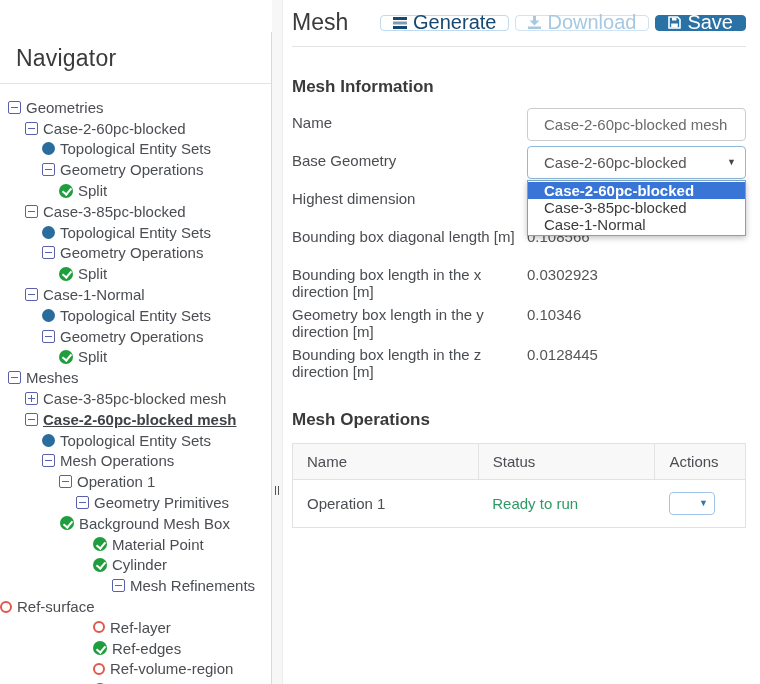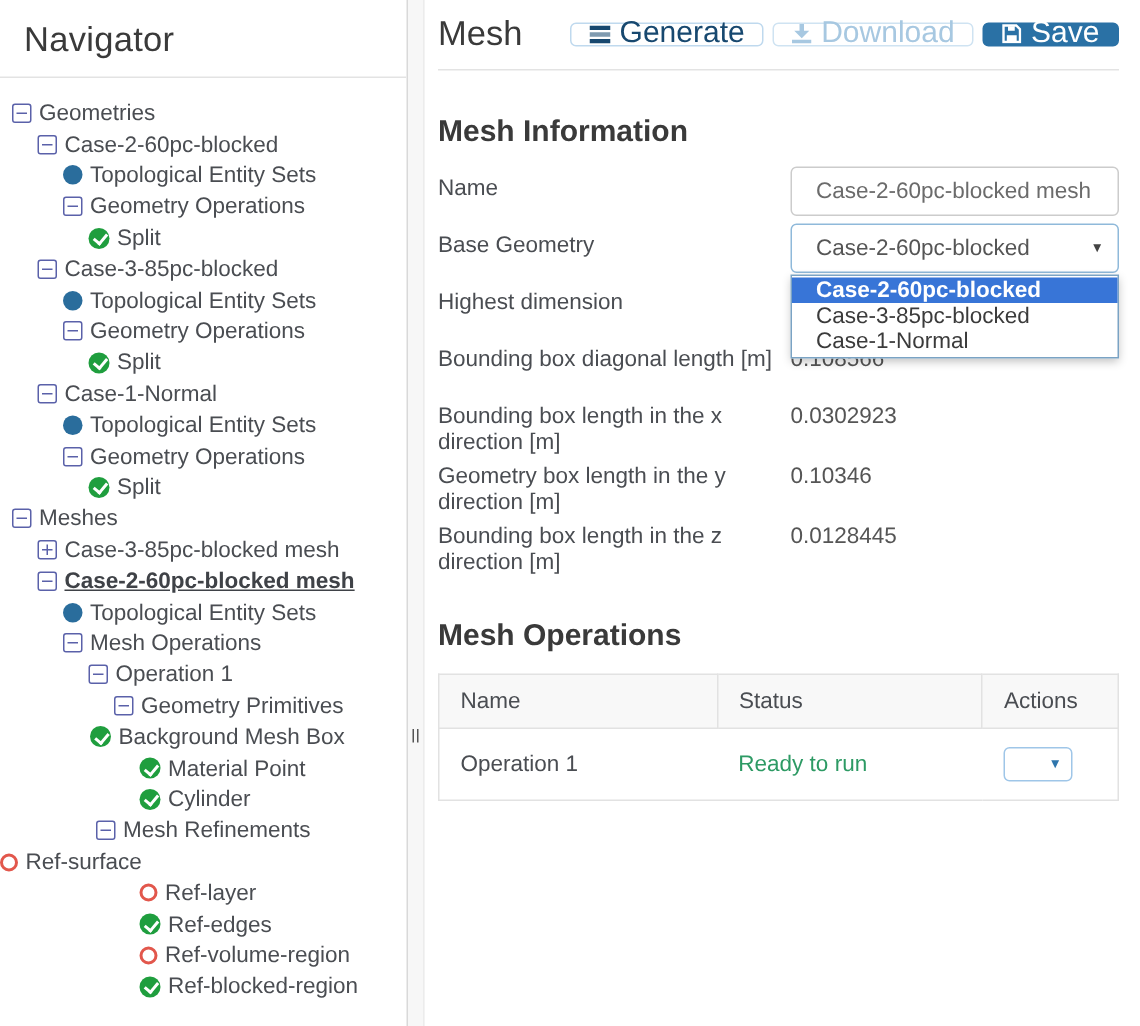--- a/index.html
+++ b/index.html
@@ -1,21 +1,21 @@
 <!DOCTYPE html>
 <html style="--save-bg: #2a71a5; --save-text: #ffffff; --button-border: #bfd9ee; --generate-text: #17486f; --download-text: #a7c8e1; --select-border: #8fb9da; --input-border: #cccccc; --dropdown-border: #7aa3c4; --option-highlight-bg: #3875d7; --option-highlight-text: #ffffff; --status-ready-green: #2d9a64; --tree-expander: #5a61a9; --icon-entity-blue: #2a6d9c; --icon-ok-green: #1f9e3e; --icon-pending-red: #e2574c; --text-dark: #3a3a3a; --text-label: #4a4d52; --text-value: #555555; --divider: #e3e3e3; --table-border: #e2e2e2; --table-header-bg: #f8f8f8; --gutter-bg: #f7f7f7;"><head>
 <meta charset="utf-8">
 <style>
   * { box-sizing: border-box; margin: 0; padding: 0; }
   html,body { width:760px; height:684px; overflow:hidden; background:#fff;
     font-family:"Liberation Sans","DejaVu Sans",sans-serif; }
   .app { display:flex; width:760px; height:684px; }
 
   
-  .sidebar { width:272px; flex:0 0 272px; border-right:1px solid #d9d9d9; background:#fff; overflow:hidden; }
+  .sidebar { width:272px; flex:0 0 272px; border-right:1px solid #d9d9d9; background:#fff; overflow:hidden;margin-top:32px; }
   .sidebar-header { padding:13px 16px 11px; border-bottom:1px solid var(--divider); }
   .sidebar-title { font-size:23px; color:var(--text-dark); letter-spacing:.2px; }
   .tree { padding:13px 4px 6px 0; }
   .tree-row { display:flex; align-items:center; height:20.8px; font-size:15px; color:var(--text-label); cursor:pointer; white-space:nowrap; }
   .tree-label { margin-left:5px; }
   .tree-row.selected .tree-label { font-weight:bold; text-decoration:underline; color:#3f4247; }
   .ti { display:inline-flex; align-items:center; justify-content:center; flex:0 0 auto; }
   .ti-minus,.ti-plus { width:13px; height:13px; border:1px solid var(--tree-expander); border-radius:2px; position:relative; background:#fff; }
   .ti-minus::before,.ti-plus::before { content:""; position:absolute; left:2px; right:2px; top:5px; height:1px; background:var(--tree-expander); }
   .ti-plus::after { content:""; position:absolute; top:2px; bottom:2px; left:5px; width:1px; background:var(--tree-expander); }
@@ -35,21 +35,21 @@
   .main-title { font-size:23px; color:var(--text-dark); }
   .toolbar { display:flex; gap:6px; }
   .btn { display:inline-flex; align-items:center; gap:6px; height:16px; padding:0 12px; font-size:20px;
     border-radius:4px; border:1px solid var(--button-border); background:#fff; cursor:pointer;
     font-family:inherit; }
   .btn-generate { color:var(--generate-text); }
   .btn-download { color:var(--download-text); border-color:#cfe3f2; cursor:default; }
   .btn-save { background:var(--save-bg); border-color:var(--save-bg); color:var(--save-text); }
   .btn svg { display:block; }
 
-  .section-heading { font-size:20px; font-weight:bold; color:#3a3a3a; }
+  .section-heading { font-size:17px; font-weight:bold; color:#3a3a3a; }
   .info-heading { margin:30px 0 11px; }
   .ops-heading { margin:30px 0 13px; }
 
   .info-row { display:flex; align-items:flex-start; min-height:38px; }
   .info-row.compact { min-height:33px; }
   .info-label { flex:0 0 235px; max-width:235px; padding-top:6px; font-size:15px; line-height:17px; color:var(--text-label); }
   .info-value { padding-top:6px; font-size:15px; color:var(--text-value); }
   .info-control { flex:0 0 219px; width:219px; position:relative; }
 
   .text-input { width:219px; height:33px; border:1px solid var(--input-border); border-radius:4px;
@@ -171,21 +171,21 @@
           <span class="tree-label">Background Mesh Box</span>
         </div>
         <div class="tree-row" style="padding-left: 93px;">
           <span class="ti ti-check"></span>
           <span class="tree-label">Material Point</span>
         </div>
         <div class="tree-row" style="padding-left: 93px;">
           <span class="ti ti-check"></span>
           <span class="tree-label">Cylinder</span>
         </div>
-        <div class="tree-row" style="padding-left: 64px;">
+        <div class="tree-row" style="padding-left: 112px;">
           <span class="ti ti-minus"></span>
           <span class="tree-label">Mesh Refinements</span>
         </div>
         <div class="tree-row" style="">
           <span class="ti ti-circle"></span>
           <span class="tree-label">Ref-surface</span>
         </div>
         <div class="tree-row" style="padding-left: 93px;">
           <span class="ti ti-circle"></span>
           <span class="tree-label">Ref-layer</span>

